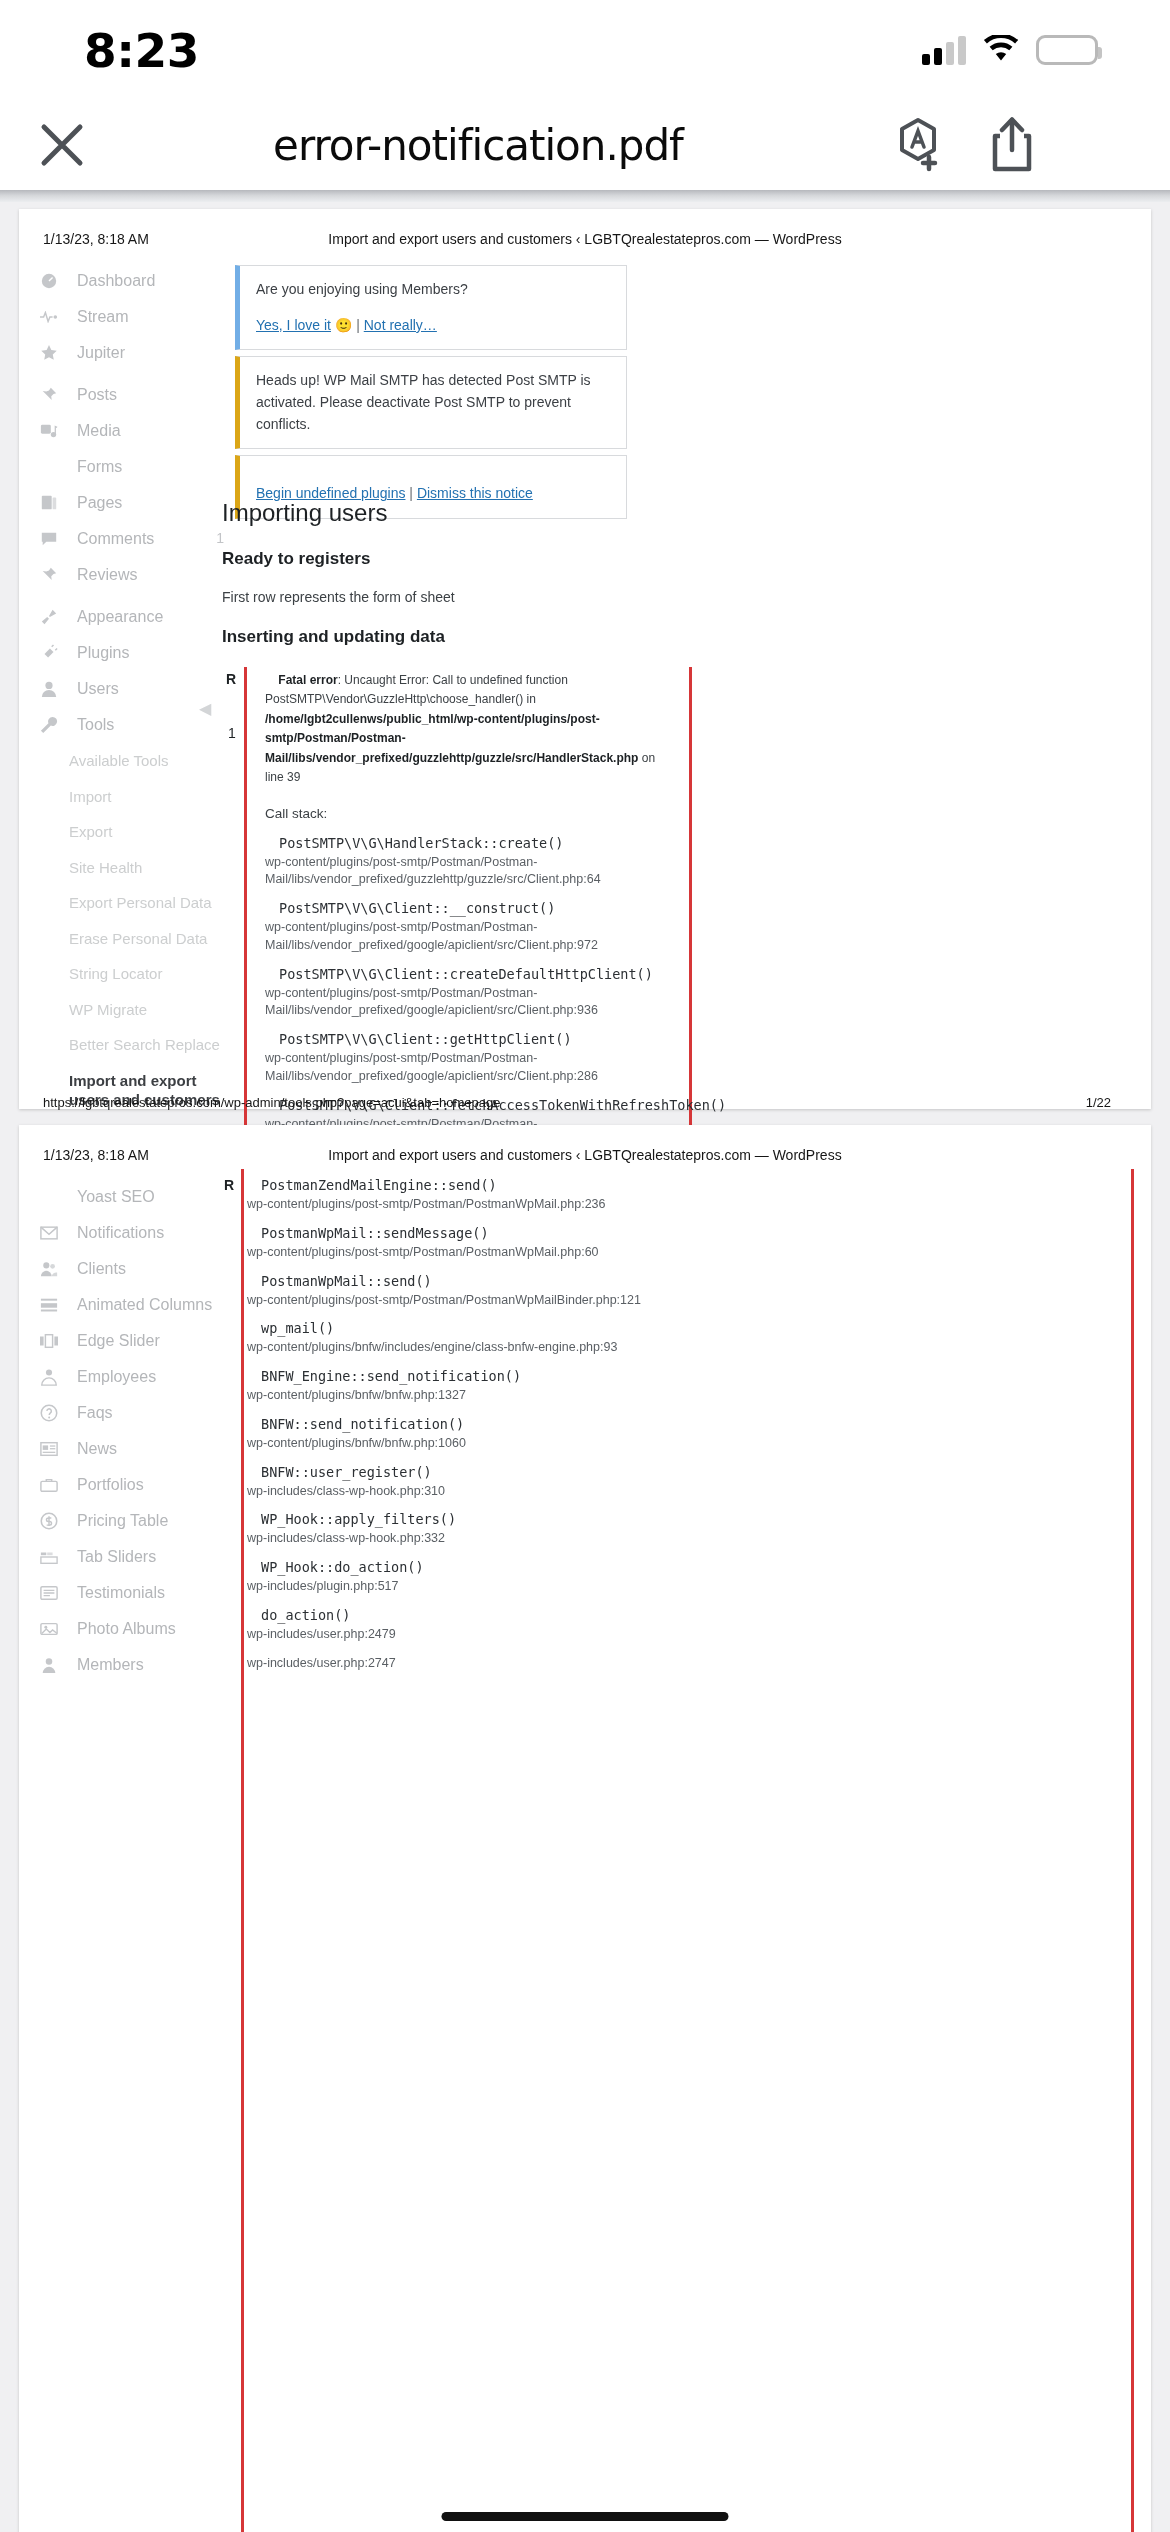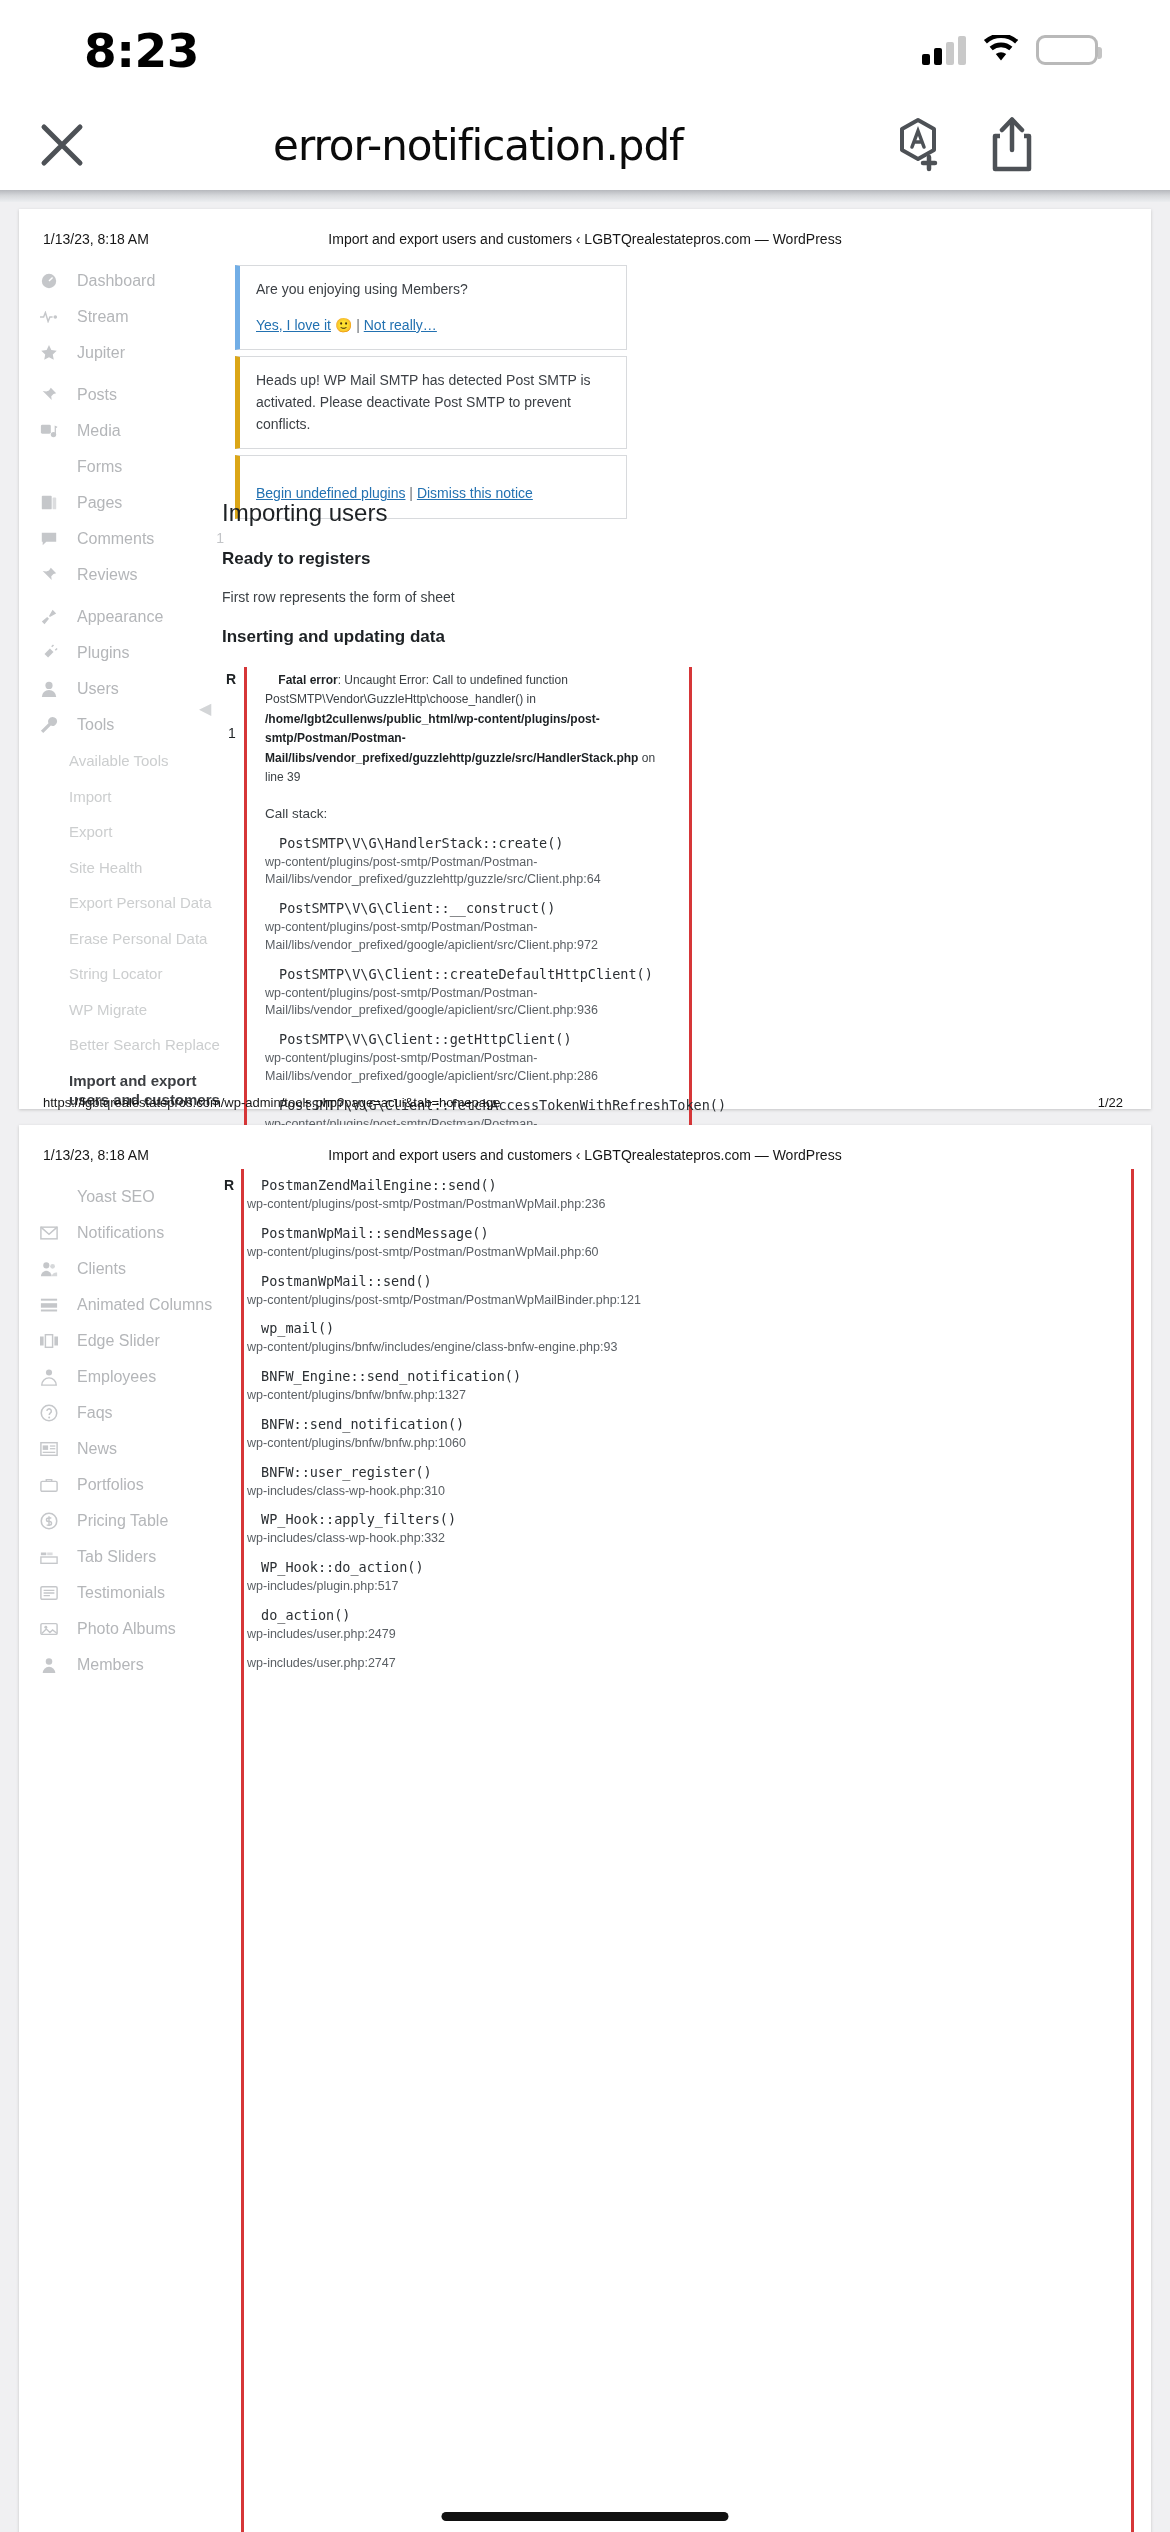--- a/index.html
+++ b/index.html
@@ -77,21 +77,21 @@
     font-size: 14px; color: #161616;
   }
   .pg-head .date { position: absolute; left: 24px; top: 0; }
   .pg-head .ctr { position: absolute; left: 50%; transform: translateX(-50%); white-space: nowrap; }
 
   .pg-foot {
     position: absolute; bottom: 14px; left: 0; width: 100%;
     font-size: 13px; color: #161616;
   }
   .pg-foot .url { position: absolute; left: 24px; }
-  .pg-foot .num { position: absolute; right: 28px; }
+  .pg-foot .num { position: absolute; right: 40px; }
 
   
   .wp-side {
     position: absolute; left: 20px; width: 185px; top: 62px;
   }
   .wp-item {
     display: flex; align-items: center; gap: 18px;
     font-size: 16px; color: #b4b6b9; line-height: 1.25;
     margin-bottom: 16px; min-height: 20px;
   }

